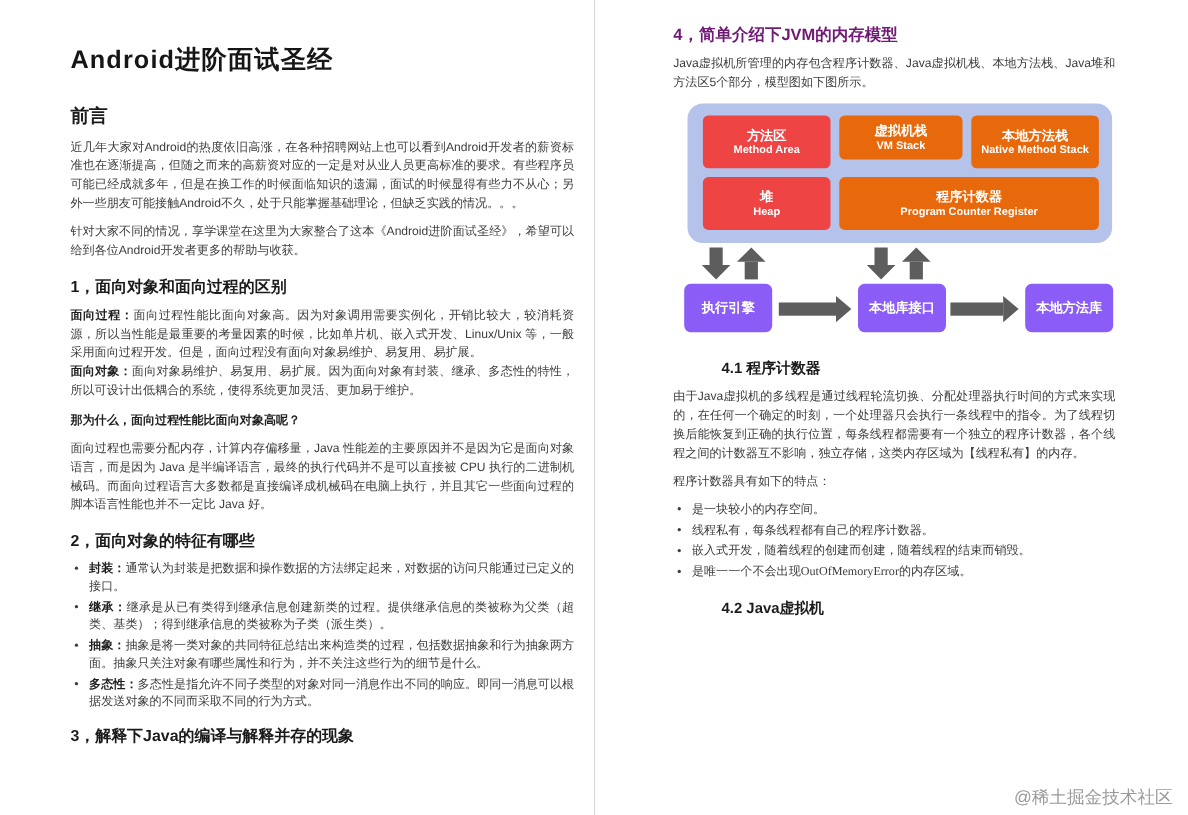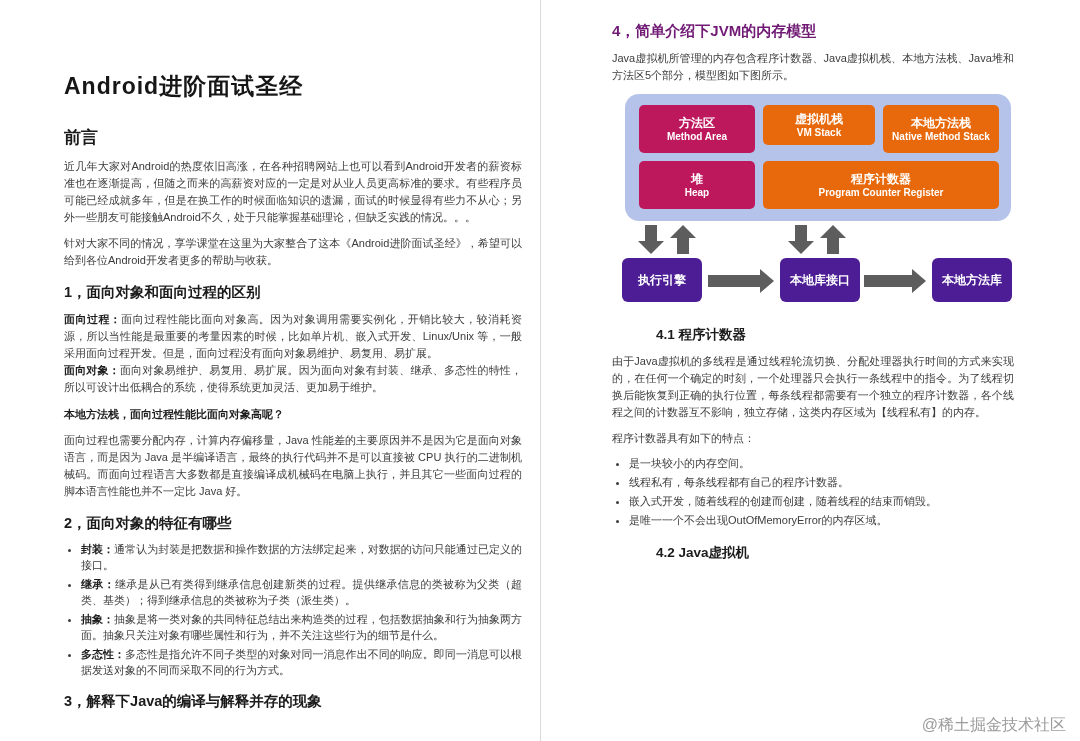--- a/index.html
+++ b/index.html
@@ -1,54 +1,54 @@
 <!DOCTYPE html>
 <html><head>
 <meta charset="utf-8">
 <style>
   * { margin:0; padding:0; box-sizing:border-box; }
   html,body { width:1080px; height:741px; }
   body { position:relative; overflow:hidden; background:#ffffff;
          font-family:"Liberation Sans","DejaVu Sans",sans-serif; color:#3c3c3c; }
 
   .page { position:absolute; top:0; height:741px; background:#fff; overflow:hidden; }
-  .page-left  { left:0;    width:540px; padding:57px 18px 0 64px; }
+  .page-left  { left:0;    width:540px; padding:25px 18px 0 64px; }
   .page-right { left:541px; width:539px; padding:14px 66px 0 71px; }
   .divider { position:absolute; left:540px; top:0; width:1px; height:741px; background:#d9d9d9; }
 
   .doc-title { font-size:23px; font-weight:bold; color:#161616; margin-top:14px; letter-spacing:1px; }
   h2 { font-size:17px; font-weight:bold; color:#1b1b1b; }
   .h-preface { margin-top:24px; }
   .h-chapter { margin-top:22px; }
   h3 { font-size:14.5px; font-weight:bold; color:#1b1b1b; }
   .h-sub { margin-top:14px; }
   p.body { font-size:11px; line-height:17px; text-align:justify; color:#3c3c3c; }
   .mt  { margin-top:9px; }
   .mt0 { margin-top:0; }
   .b { font-weight:bold; color:#1f1f1f; }
   p.q { font-weight:bold; color:#1f1f1f; margin-top:10px; }
   ul.bullets { margin:8px 0 0 17px; }
-  ul.bullets li { font-size:11px; line-height:16px; text-align:justify; margin-bottom:3px; color:#3c3c3c; }
+  ul.bullets li { font-size:11px; line-height:16px; text-align:justify; margin-bottom:3px; color:#3c3c3c;font-family:Liberation Serif, serif; }
 
   
   .h-q4 { font-size:15px; font-weight:bold; color:#701a75; margin-top:8px; }
   .h-41 { font-size:13.5px; font-weight:bold; color:#1b1b1b; margin-top:16px;margin-left:44px; }
 
   
   .diagram { position:relative; height:216px; margin-top:10px; }
   .dg-area { position:absolute; left:13px; top:0; width:386px; height:127px;
              background:#b5c2e9; border-radius:14px; }
   .dg-box { position:absolute; border-radius:5px; color:#fff; font-weight:bold;
             display:flex; flex-direction:column; align-items:center; justify-content:center;
             text-align:center; padding:2px; }
   .dg-box .cn { font-size:12px; line-height:15px; }
   .dg-box .en { font-size:10px; line-height:12px; }
-  .green  { background:#be185d; }
+  .green  { background:#ef4444; }
   .orange { background:#e8690b; }
-  .blue   { background:#4c1d95; }
+  .blue   { background:#8b5cf6; }
   .bx-ma   { left:14px;  top:11px; width:116px; height:48px; }
   .bx-vs   { left:138px; top:11px; width:112px; height:40px; }
   .bx-ns   { left:258px; top:11px; width:116px; height:48px; }
   .bx-heap { left:14px;  top:67px; width:116px; height:48px; }
   .bx-pc   { left:138px; top:67px; width:236px; height:48px; }
   .dg-bottom { position:absolute; top:164px; height:44px; width:80px; border-radius:6px;
                color:#fff; font-weight:bold; font-size:12px;
                display:flex; align-items:center; justify-content:center; }
   .bx-ee { left:10px; } .bx-ni { left:168px; } .bx-nl { left:320px; }
 
@@ -75,21 +75,21 @@
   <div class="doc-title">Android进阶面试圣经</div>
 
   <h2 class="h-preface">前言</h2>
   <p class="body mt">近几年大家对Android的热度依旧高涨，在各种招聘网站上也可以看到Android开发者的薪资标准也在逐渐提高，但随之而来的高薪资对应的一定是对从业人员更高标准的要求。有些程序员可能已经成就多年，但是在换工作的时候面临知识的遗漏，面试的时候显得有些力不从心；另外一些朋友可能接触Android不久，处于只能掌握基础理论，但缺乏实践的情况。。。</p>
   <p class="body mt">针对大家不同的情况，享学课堂在这里为大家整合了这本《Android进阶面试圣经》，希望可以给到各位Android开发者更多的帮助与收获。</p>
 
 
   <h3 class="h-sub">1，面向对象和面向过程的区别</h3>
   <p class="body mt"><span class="b">面向过程：</span><span>面向过程性能比面向对象高。因为对象调用需要实例化，开销比较大，较消耗资源，所以当性能是最重要的考量因素的时候，比如单片机、嵌入式开发、Linux/Unix 等，一般采用面向过程开发。但是，面向过程没有面向对象易维护、易复用、易扩展。</span></p>
   <p class="body mt0"><span class="b">面向对象：</span><span>面向对象易维护、易复用、易扩展。因为面向对象有封装、继承、多态性的特性，所以可设计出低耦合的系统，使得系统更加灵活、更加易于维护。</span></p>
-  <p class="body q">本地方法栈，面向过程性能比面向对象高呢？</p>
+  <p class="body q">那为什么，面向过程性能比面向对象高呢？</p>
   <p class="body mt">面向过程也需要分配内存，计算内存偏移量，Java 性能差的主要原因并不是因为它是面向对象语言，而是因为 Java 是半编译语言，最终的执行代码并不是可以直接被 CPU 执行的二进制机械码。而面向过程语言大多数都是直接编译成机械码在电脑上执行，并且其它一些面向过程的脚本语言性能也并不一定比 Java 好。</p>
 
   <h3 class="h-sub">2，面向对象的特征有哪些</h3>
   <ul class="bullets">
     <li><span class="b">封装：</span><span>通常认为封装是把数据和操作数据的方法绑定起来，对数据的访问只能通过已定义的接口。</span></li>
     <li><span class="b">继承：</span><span>继承是从已有类得到继承信息创建新类的过程。提供继承信息的类被称为父类（超类、基类）；得到继承信息的类被称为子类（派生类）。</span></li>
     <li><span class="b">抽象：</span><span>抽象是将一类对象的共同特征总结出来构造类的过程，包括数据抽象和行为抽象两方面。抽象只关注对象有哪些属性和行为，并不关注这些行为的细节是什么。</span></li>
     <li><span class="b">多态性：</span><span>多态性是指允许不同子类型的对象对同一消息作出不同的响应。即同一消息可以根据发送对象的不同而采取不同的行为方式。</span></li>
   </ul>
 

